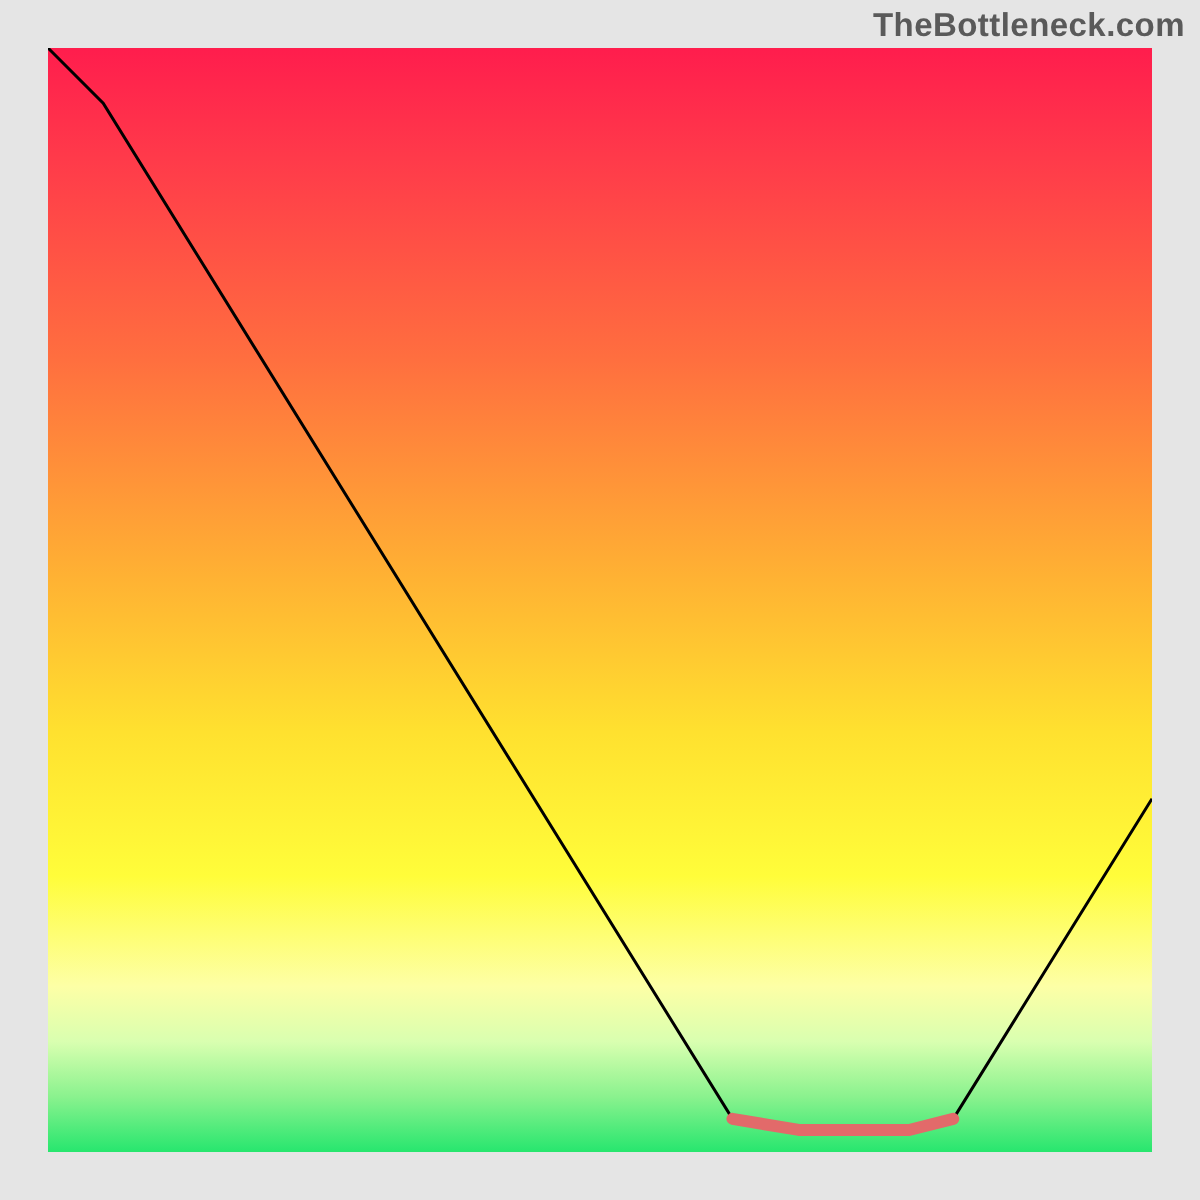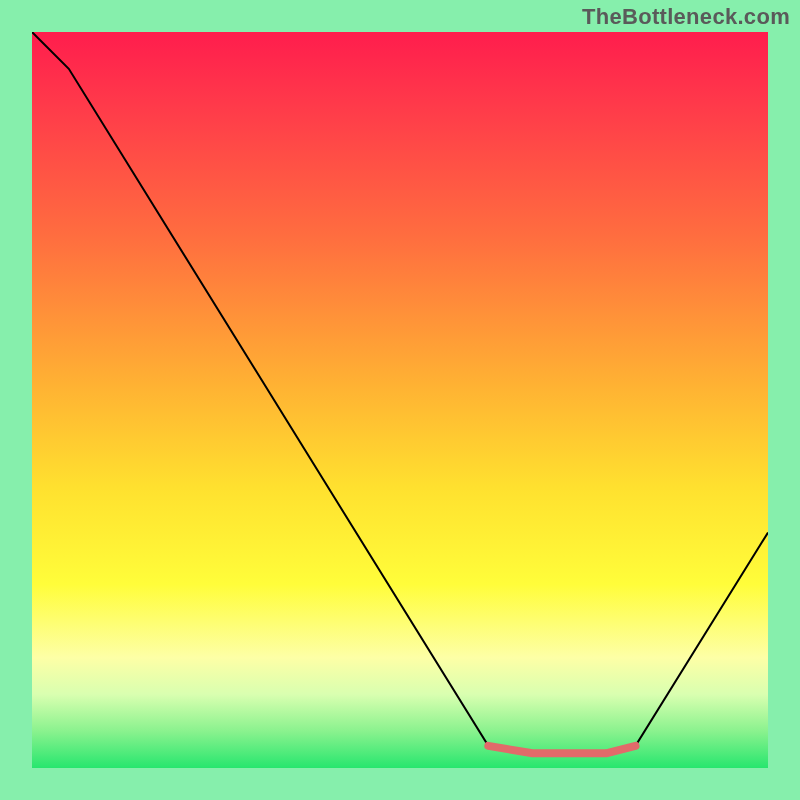--- a/index.html
+++ b/index.html
@@ -1,21 +1,21 @@
 <!DOCTYPE html>
 <html><head>
 <meta charset="utf-8">
 <style>
   * { margin: 0; padding: 0; box-sizing: border-box; }
   html, body { width: 800px; height: 800px; overflow: hidden; background: #000; }
   .frame {
     position: relative;
     width: 800px;
     height: 800px;
-    background: #86efac;
+    background: #e5e5e5;
   }
   .watermark {
     position: absolute;
     top: 4px;
     right: 10px;
     color: #5a5a5a;
     font-family: Arial, Helvetica, sans-serif;
     font-size: 22px;
     font-weight: 600;
     letter-spacing: 0.3px;

